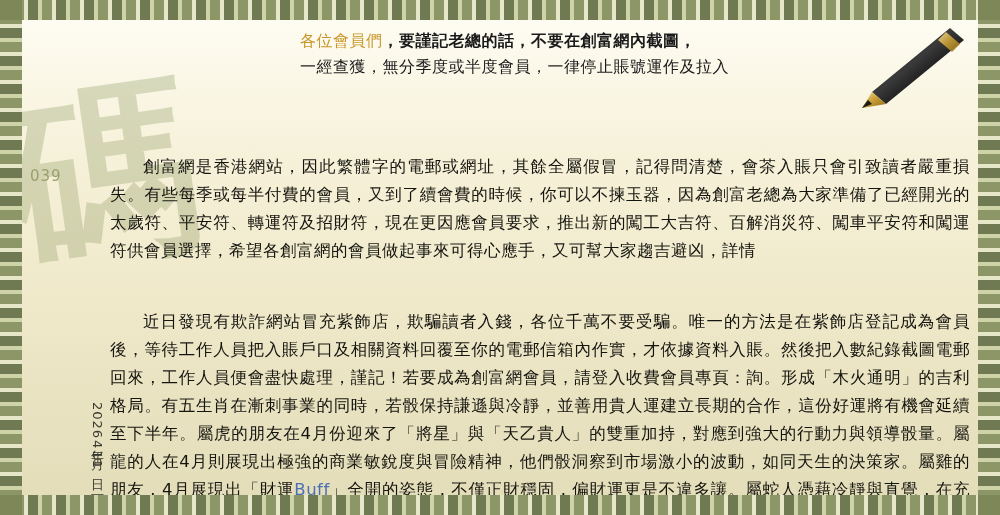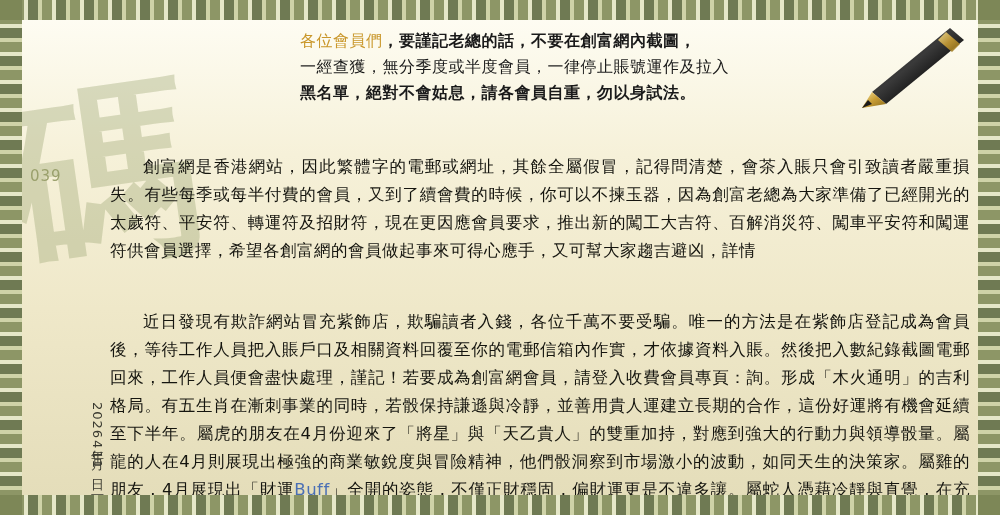--- a/index.html
+++ b/index.html
@@ -146,21 +146,20 @@
     <path d="M40 78 L26 66 L16 82 Z" fill="url(#pengold)"></path>
     <path d="M16 82 L22 74 L26 78 Z" fill="#1b1b1b"></path>
     <path d="M100 6 L114 18 L106 26 L92 14 Z" fill="url(#pengold)" opacity=".9"></path>
   </svg>
 
   <div id="headlines">
     <div class="hl-line">
       <span class="hl-red">各位會員們</span><span class="strong">，要謹記老總的話，不要在創富網內截圖，</span>
     </div>
     <div class="hl-line">一經查獲，無分季度或半度會員，一律停止賬號運作及拉入</div>
-    <div class="hl-line strong">黑名單，絕對不會姑息，請各會員自重，勿以身試法。</div>
   </div>
 
   <div id="body">
     <p class="indent">創富網是香港網站，因此繁體字的電郵或網址，其餘全屬假冒，記得問清楚，會茶入賬只會引致讀者嚴重損失。有些每季或每半付費的會員，又到了續會費的時候，你可以不揀玉器，因為創富老總為大家準備了已經開光的太歲符、平安符、轉運符及招財符，現在更因應會員要求，推出新的闖工大吉符、百解消災符、闖車平安符和闖運符供會員選擇，希望各創富網的會員做起事來可得心應手，又可幫大家趨吉避凶，詳情</p>
     <p class="indent para-2">
       <span>近日發現有欺詐網站冒充紫飾店，欺騙讀者入錢，各位千萬不要受騙。唯一的方法是在紫飾店登記成為會員後，等待工作人員把入賬戶口及相關資料回覆至你的電郵信箱內作實，才依據資料入賬。然後把入數紀錄截圖電郵回來，工作人員便會盡快處理，謹記！若要成為創富網會員，請登入收費會員專頁：</span><span>詢。形成「木火通明」的吉利格局。有五生肖在漸刺事業的同時，若骰保持謙遜與冷靜，並善用貴人運建立長期的合作，這份好運將有機會延續至下半年。屬虎的朋友在4月份迎來了「將星」與「天乙貴人」的雙重加持，對應到強大的行動力與領導骰量。屬龍的人在4月則展現出極強的商業敏銳度與冒險精神，他們骰洞察到市場激小的波動，如同天生的決策家。屬雞的朋友，4月展現出「財運</span><span class="blur">Buff</span><span>」全開的姿態，不僅正財穩固，偏財運更是不違多讓。屬蛇人憑藉冷靜與直覺，在充滿變數的4月中如同夜空中最亮的星，總骰精準避開坑洞並尋尋夏機。屬豬人骰藉非凡的判斷力捕捉到消費者的需求痛點，從而在創業領域或獲得先機。再見。老總！</span>
     </p>
   </div>
 
   <div id="date-vertical">2026年4月11日　下午六時零叁分</div>

